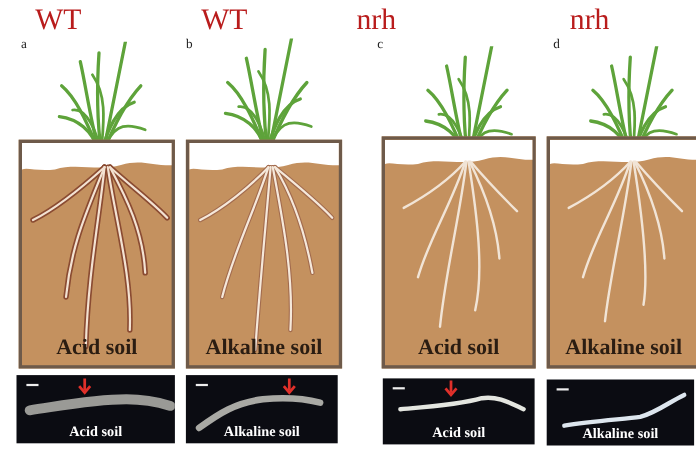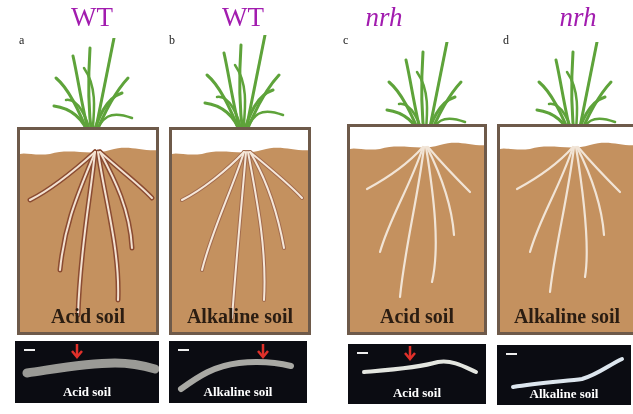--- a/index.html
+++ b/index.html
@@ -1,18 +1,18 @@
 <!DOCTYPE html>
 <html><head>
 <meta charset="utf-8">
 <style>
   html,body{margin:0;padding:0;background:#ffffff;}
   body{width:633px;height:414px;position:relative;overflow:hidden;font-family:"Liberation Serif","DejaVu Serif",serif;}
-  .title{position:absolute;top:2px;font-size:27px;color:#a21caf;text-align:center;width:120px;}
-  .title.ital{font-style:italic;}
+  .title{position:absolute;top:2px;font-size:27px;color:#b91c1c;text-align:left;width:120px;}
+  .title.ital{}
   .plabel{position:absolute;top:33px;font-size:12px;color:#222;}
   .plant{position:absolute;}
   .box{position:absolute;border:3px solid #6e5a4a;box-sizing:border-box;background:#c4915f;overflow:hidden;}
   .box svg{position:absolute;left:0;top:0;}
   .soil-label{position:absolute;bottom:4px;left:0;right:0;text-align:center;font-weight:bold;font-size:20px;color:#2b1d12;white-space:nowrap;}
   .photo{position:absolute;background:#0b0c12;overflow:hidden;}
   .photo svg{position:absolute;left:0;top:0;}
   .photo-label{position:absolute;bottom:3px;left:0;right:0;text-align:center;font-weight:bold;font-size:13px;color:#ffffff;white-space:nowrap;}
   .scalebar{position:absolute;top:8px;left:9px;width:11px;height:2px;background:#eeeeee;}
 </style>

